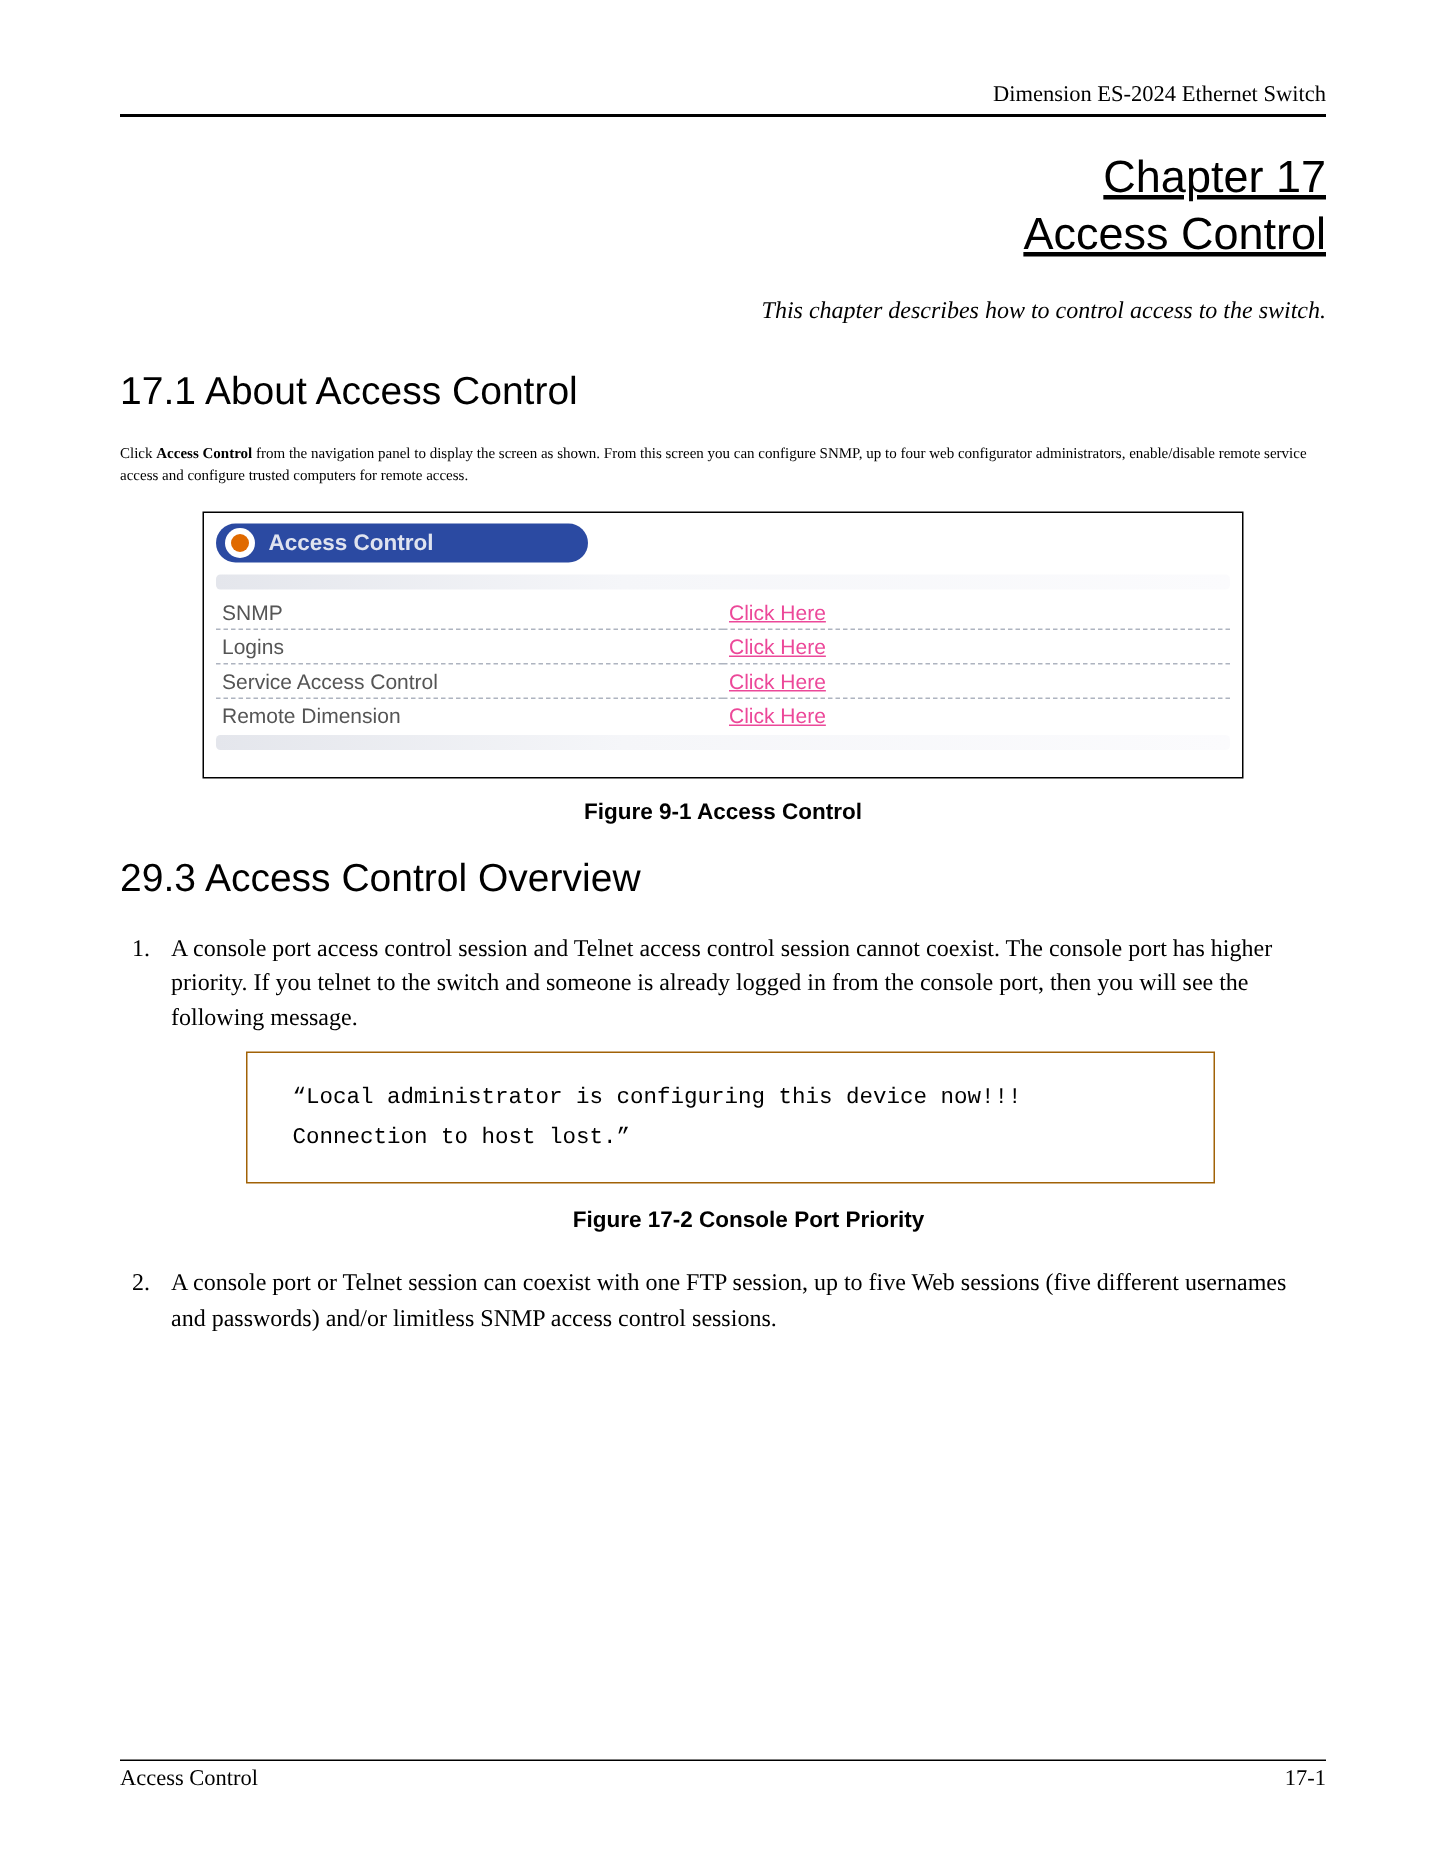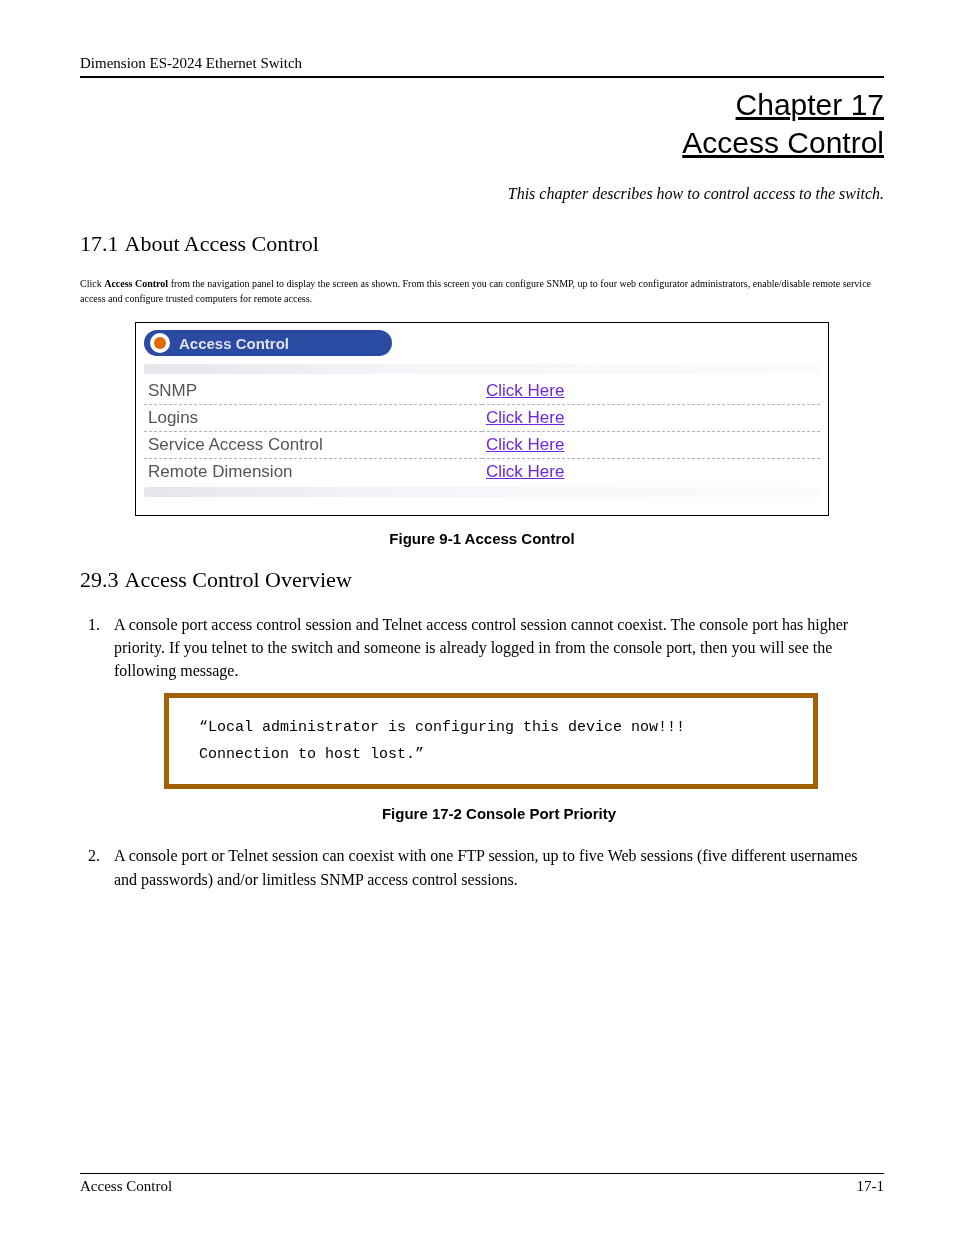--- a/index.html
+++ b/index.html
@@ -11,42 +11,43 @@
   }
   .page {
     width: 954px;
     height: 1235px;
     box-sizing: border-box;
     padding: 55px 70px 30px 80px;
     position: relative;
   }
   .header-line {
     border-bottom: 2px solid #000;
+    text-align: right;
     font-size: 15px;
     padding-bottom: 4px;
-    margin-bottom: 8px;
+    margin-bottom: 22px;
   }
   .chapter-title {
     text-align: right;
     font-family: Arial, Helvetica, sans-serif;
     font-size: 30px;
     font-weight: 400;
     text-decoration: underline;
     line-height: 1.25;
     margin-bottom: 24px;
   }
   .chapter-desc {
     text-align: right;
     font-style: italic;
     font-size: 16px;
     margin-bottom: 28px;
   }
   .section-heading {
-    font-family: Liberation Serif, serif;
-    font-size: 22px;
+    font-family: Liberation Sans, sans-serif;
+    font-size: 26px;
     font-weight: 400;
     margin: 16px 0 20px 0;
   }
   .section-heading .sec-num {
     display: inline-block;
     margin-right: 6px;
   }
   .body-text {
     font-size: 10px;
     line-height: 1.45;
@@ -105,47 +106,47 @@
     border-radius: 3px;
     margin: 4px 0;
   }
   .ac-table {
     width: 100%;
     border-collapse: collapse;
   }
   .ac-table td {
     border-top: 1px dashed #aeb4c0;
     padding: 3px 4px;
-    font-size: 17px;
+    font-size: 14px;
     color: #555;
   }
   .ac-table tr:first-child td { border-top: none; }
   .ac-link {
-    color: #6d28d9;
+    color: #ec4899;
     text-decoration: underline;
   }
   .figure-caption {
     text-align: center;
     font-family: Arial, Helvetica, sans-serif;
     font-weight: bold;
     font-size: 15px;
     margin: 14px 0 20px 0;
   }
   ol.numbered {
     font-size: 16px;
     line-height: 1.45;
     padding-left: 24px;
     margin: 0;
   }
   ol.numbered li {
     margin-bottom: 10px;
     padding-left: 10px;
   }
   .code-box {
-    border: 5px solid #a16207;
+    border: 1px solid #a16207;
     margin: 10px 0 10px 50px;
     padding: 16px 14px 16px 30px;
     font-family: "Courier New", monospace;
     font-size: 15px;
     line-height: 1.8;
     width: 600px;
   }
   .footer {
     position: absolute;
     bottom: 40px;

